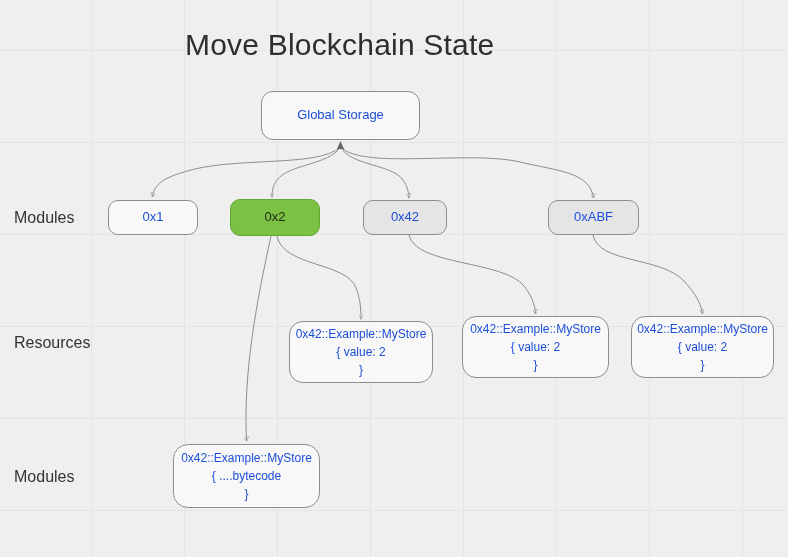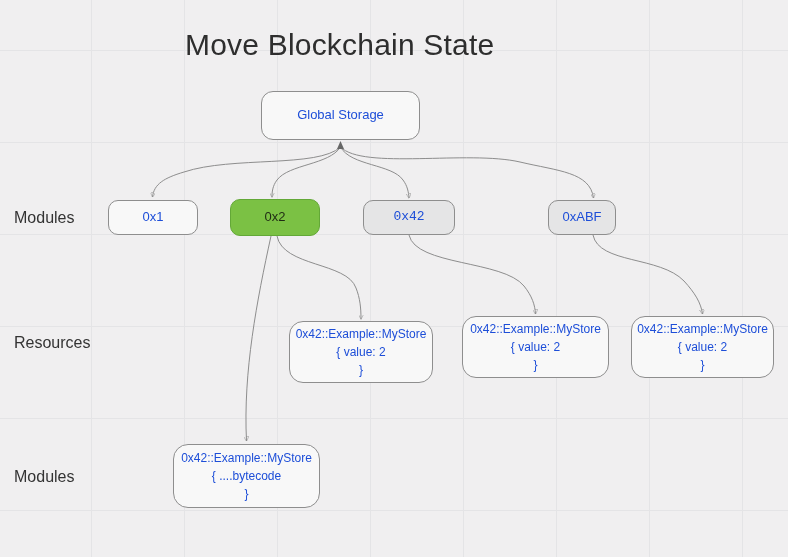--- a/index.html
+++ b/index.html
@@ -49,22 +49,22 @@
     border-radius:10px;
     font-size:13px;color:#1d4ed8;text-align:center;
     line-height:1.45;
   }
   .node.storage{left:261px;top:91px;width:159px;height:49px;border-radius:12px;}
   .node.addr{top:200px;width:90px;height:35px;}
   .node.a1{left:108px;text-align:center;}
   .node.a2{left:230px;top:199px;height:37px;
     background:var(--accent-green);border:1.5px solid var(--accent-green-border);
     color:#1f2a14;font-weight:400;text-align:center;}
-  .node.a42{left:363px;width:92px;background:var(--node-fill-gray);font-family:Liberation Mono, monospace;}
-  .node.aabf{left:548px;width:68px;background:var(--node-fill-gray);}
+  .node.a42{left:363px;width:84px;background:var(--node-fill-gray);}
+  .node.aabf{left:548px;width:91px;background:var(--node-fill-gray);}
   .node.block{font-size:12px;line-height:1.52;border-radius:14px;}
   .node.r1{left:289px;top:321px;width:144px;height:62px;}
   .node.r2{left:462px;top:316px;width:147px;height:62px;}
   .node.r3{left:631px;top:316px;width:143px;height:62px;}
   .node.m1{left:173px;top:444px;width:147px;height:64px;border-radius:15px;}
   .node span{display:block;white-space:nowrap;}
 </style>
 </head>
 <body>
 

